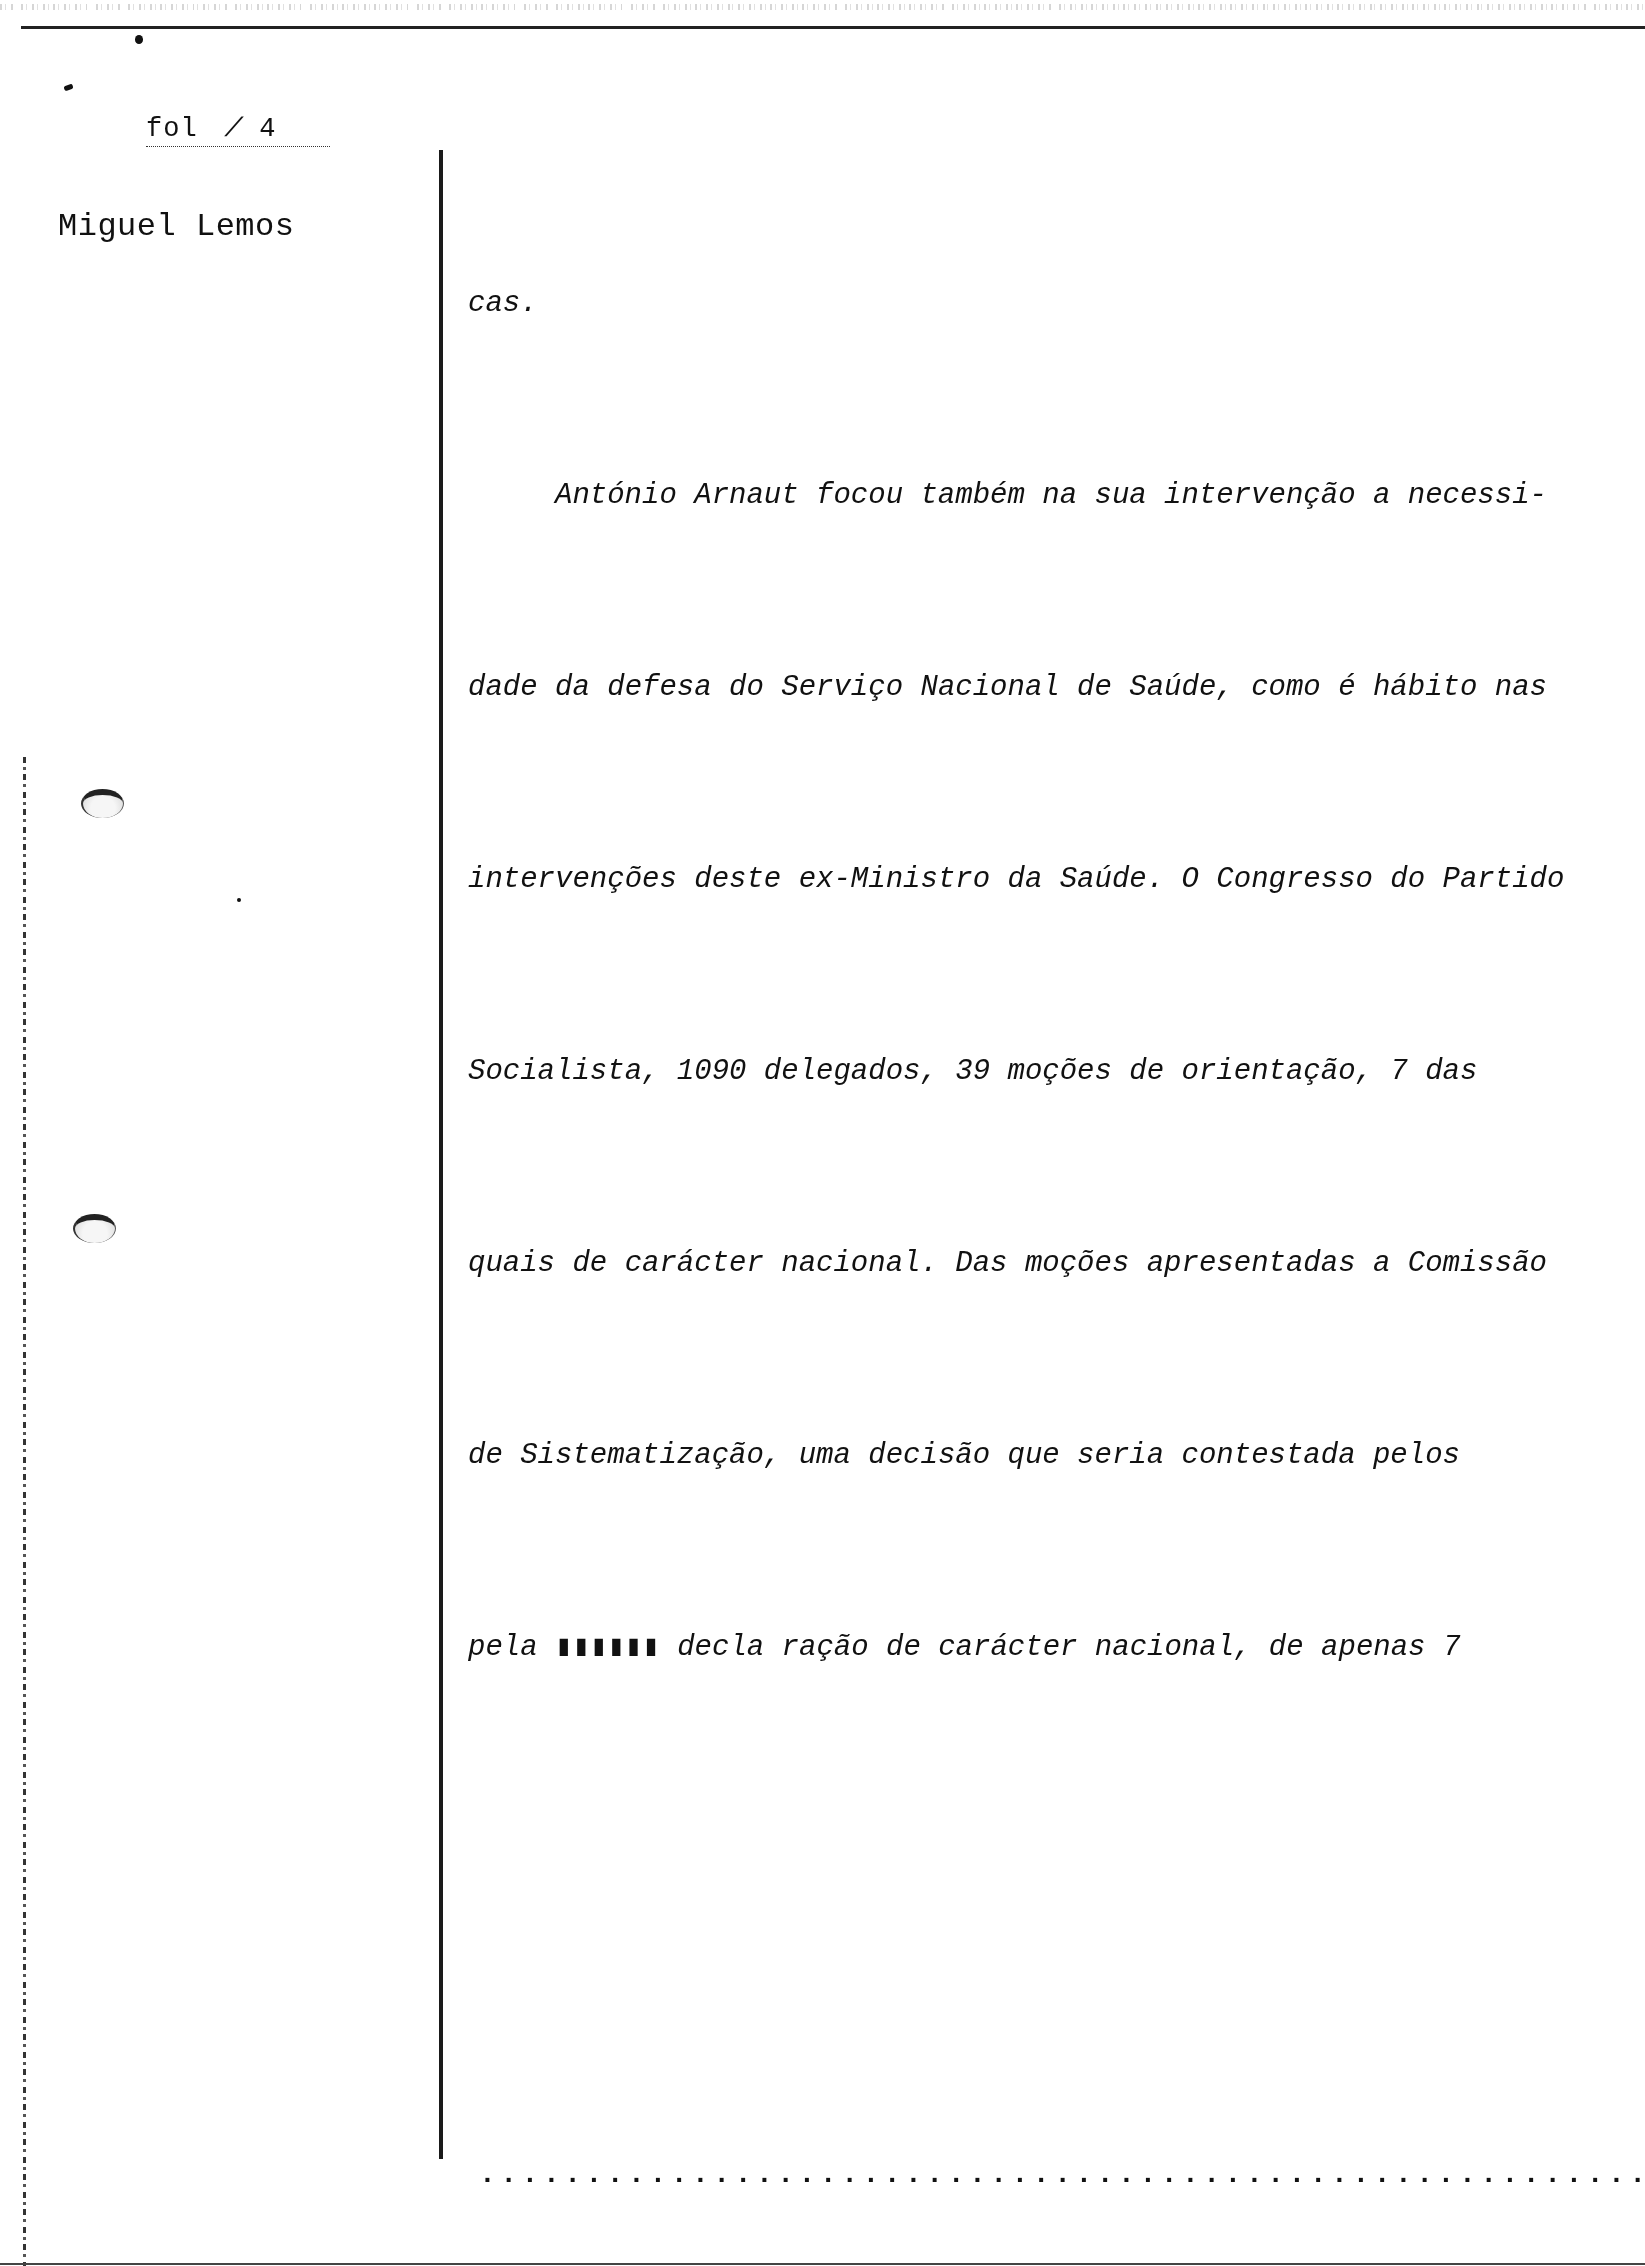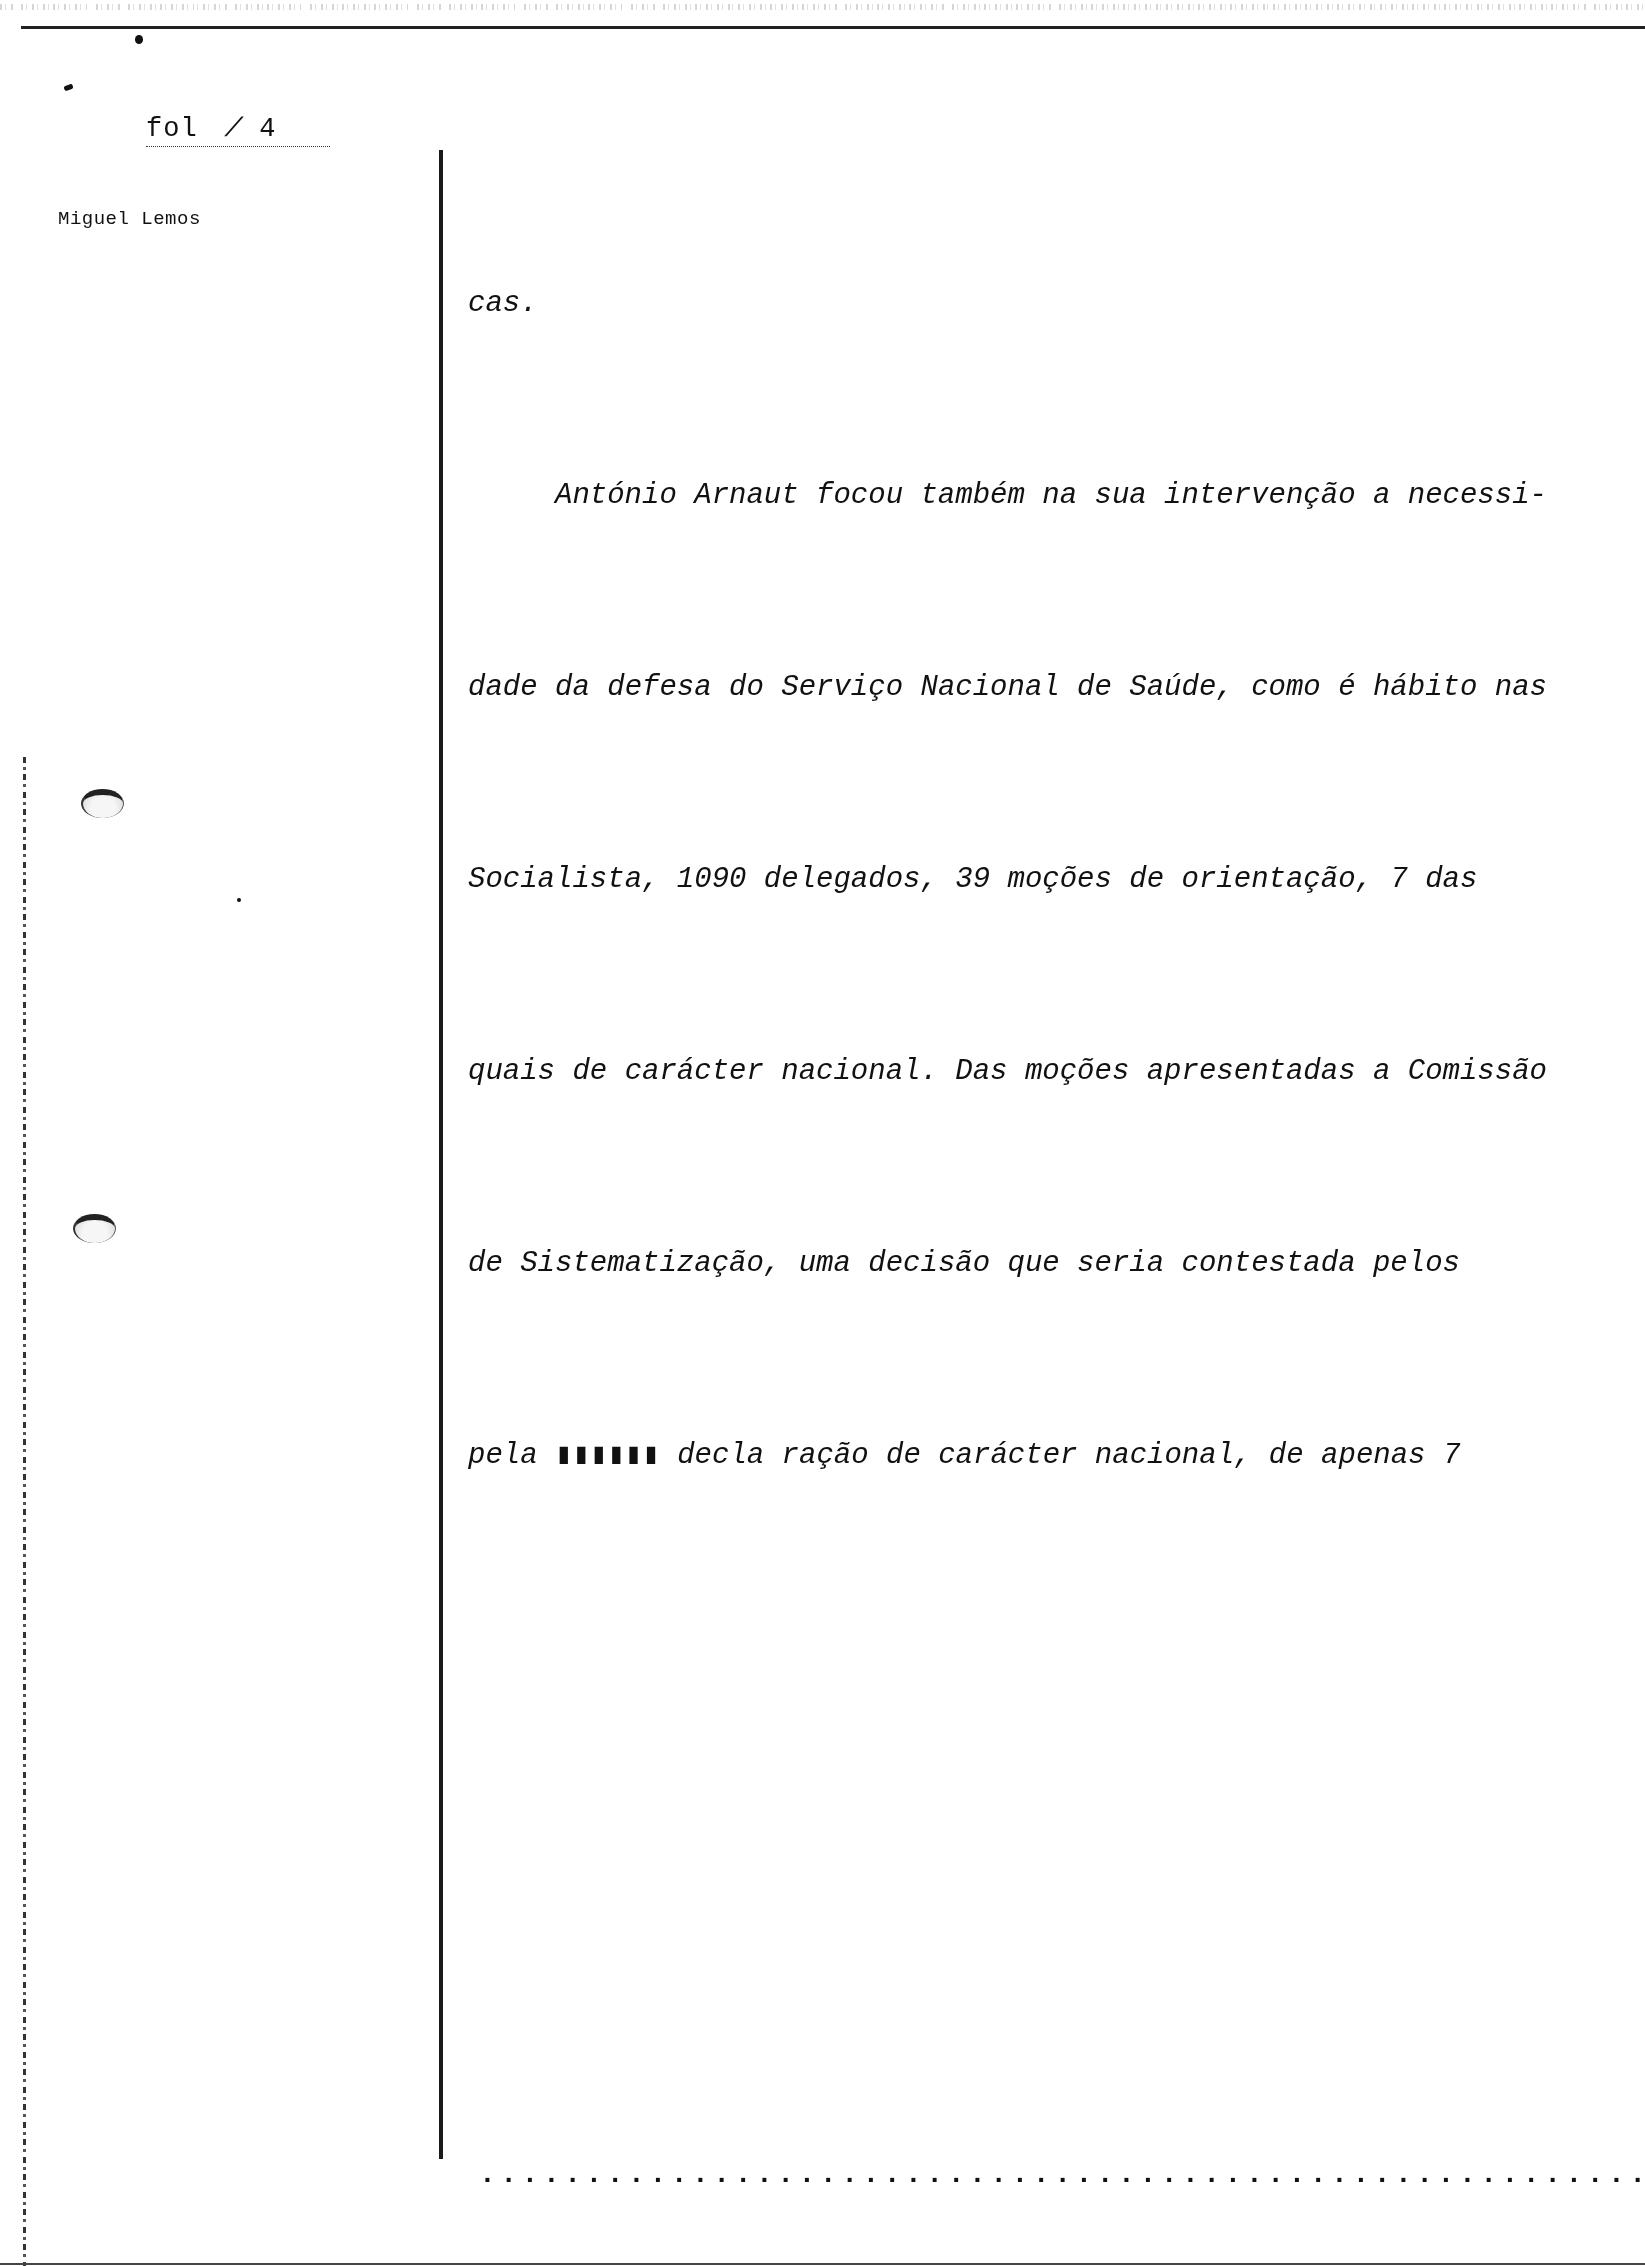--- a/index.html
+++ b/index.html
@@ -30,21 +30,21 @@
     border-top: 6.8px solid #222; border-left: 2.9px solid #333; border-right: 1.9px solid #555;
     background: radial-gradient(circle at 50% 60%, #f6f6f6 0 50%, #d8d8d8 100%);
     box-sizing: border-box;
   }
   .folio {
     position: absolute; left: 146px; top: 114px; width: 184px; font-size: 27px;
     border-bottom: 1.9px dotted #333; padding-bottom: 1.9px; letter-spacing: 1px;
   }
   .folio .slash { display: inline-block; margin: 0 17.5px 0 27px; transform: skewX(-18deg); }
   .author {
-    position: absolute; left: 58px; top: 208px; font-size: 19px; letter-spacing: 0.5px;
+    position: absolute; left: 58px; top: 208px; font-size: 32px; letter-spacing: 0.5px;
   }
   .vrule {
     position: absolute; left: 439px; top: 150px; width: 3.9px; height: 2009px; background: #1a1a1a;
   }
   .body-text {
     position: absolute; left: 468px; top: 144px; width: 1164px;
     font-size: 29px; line-height: 64px; white-space: pre;
     letter-spacing: 0px;
   }
   .body-text .line { display: block; height: 64px; font-style: italic; }
@@ -70,20 +70,21 @@
 <div class="folio"><span>fol</span><span class="slash">/</span><span>4</span></div>
 
 <div class="author">Miguel Lemos</div>
 
 <div class="vrule"></div>
 
 <div class="body-text">
   <span class="line">cas.</span>
   <span class="line indent">António Arnaut focou também na sua intervenção a necessi-</span>
   <span class="line">dade da defesa do Serviço Nacional de Saúde, como é hábito nas</span>
+  <span class="line">intervenções deste ex-Ministro da Saúde. O Congresso do Partido</span>
   <span class="line">Socialista, 1090 delegados, 39 moções de orientação, 7 das</span>
   <span class="line">quais de carácter nacional. Das moções apresentadas a Comissão</span>
   <span class="line">de Sistematização, uma decisão que seria contestada pelos</span>
   <span class="line">pela ▮▮▮▮▮▮ decla ração de carácter nacional, de apenas 7</span>
   
   
   
   
   
   

